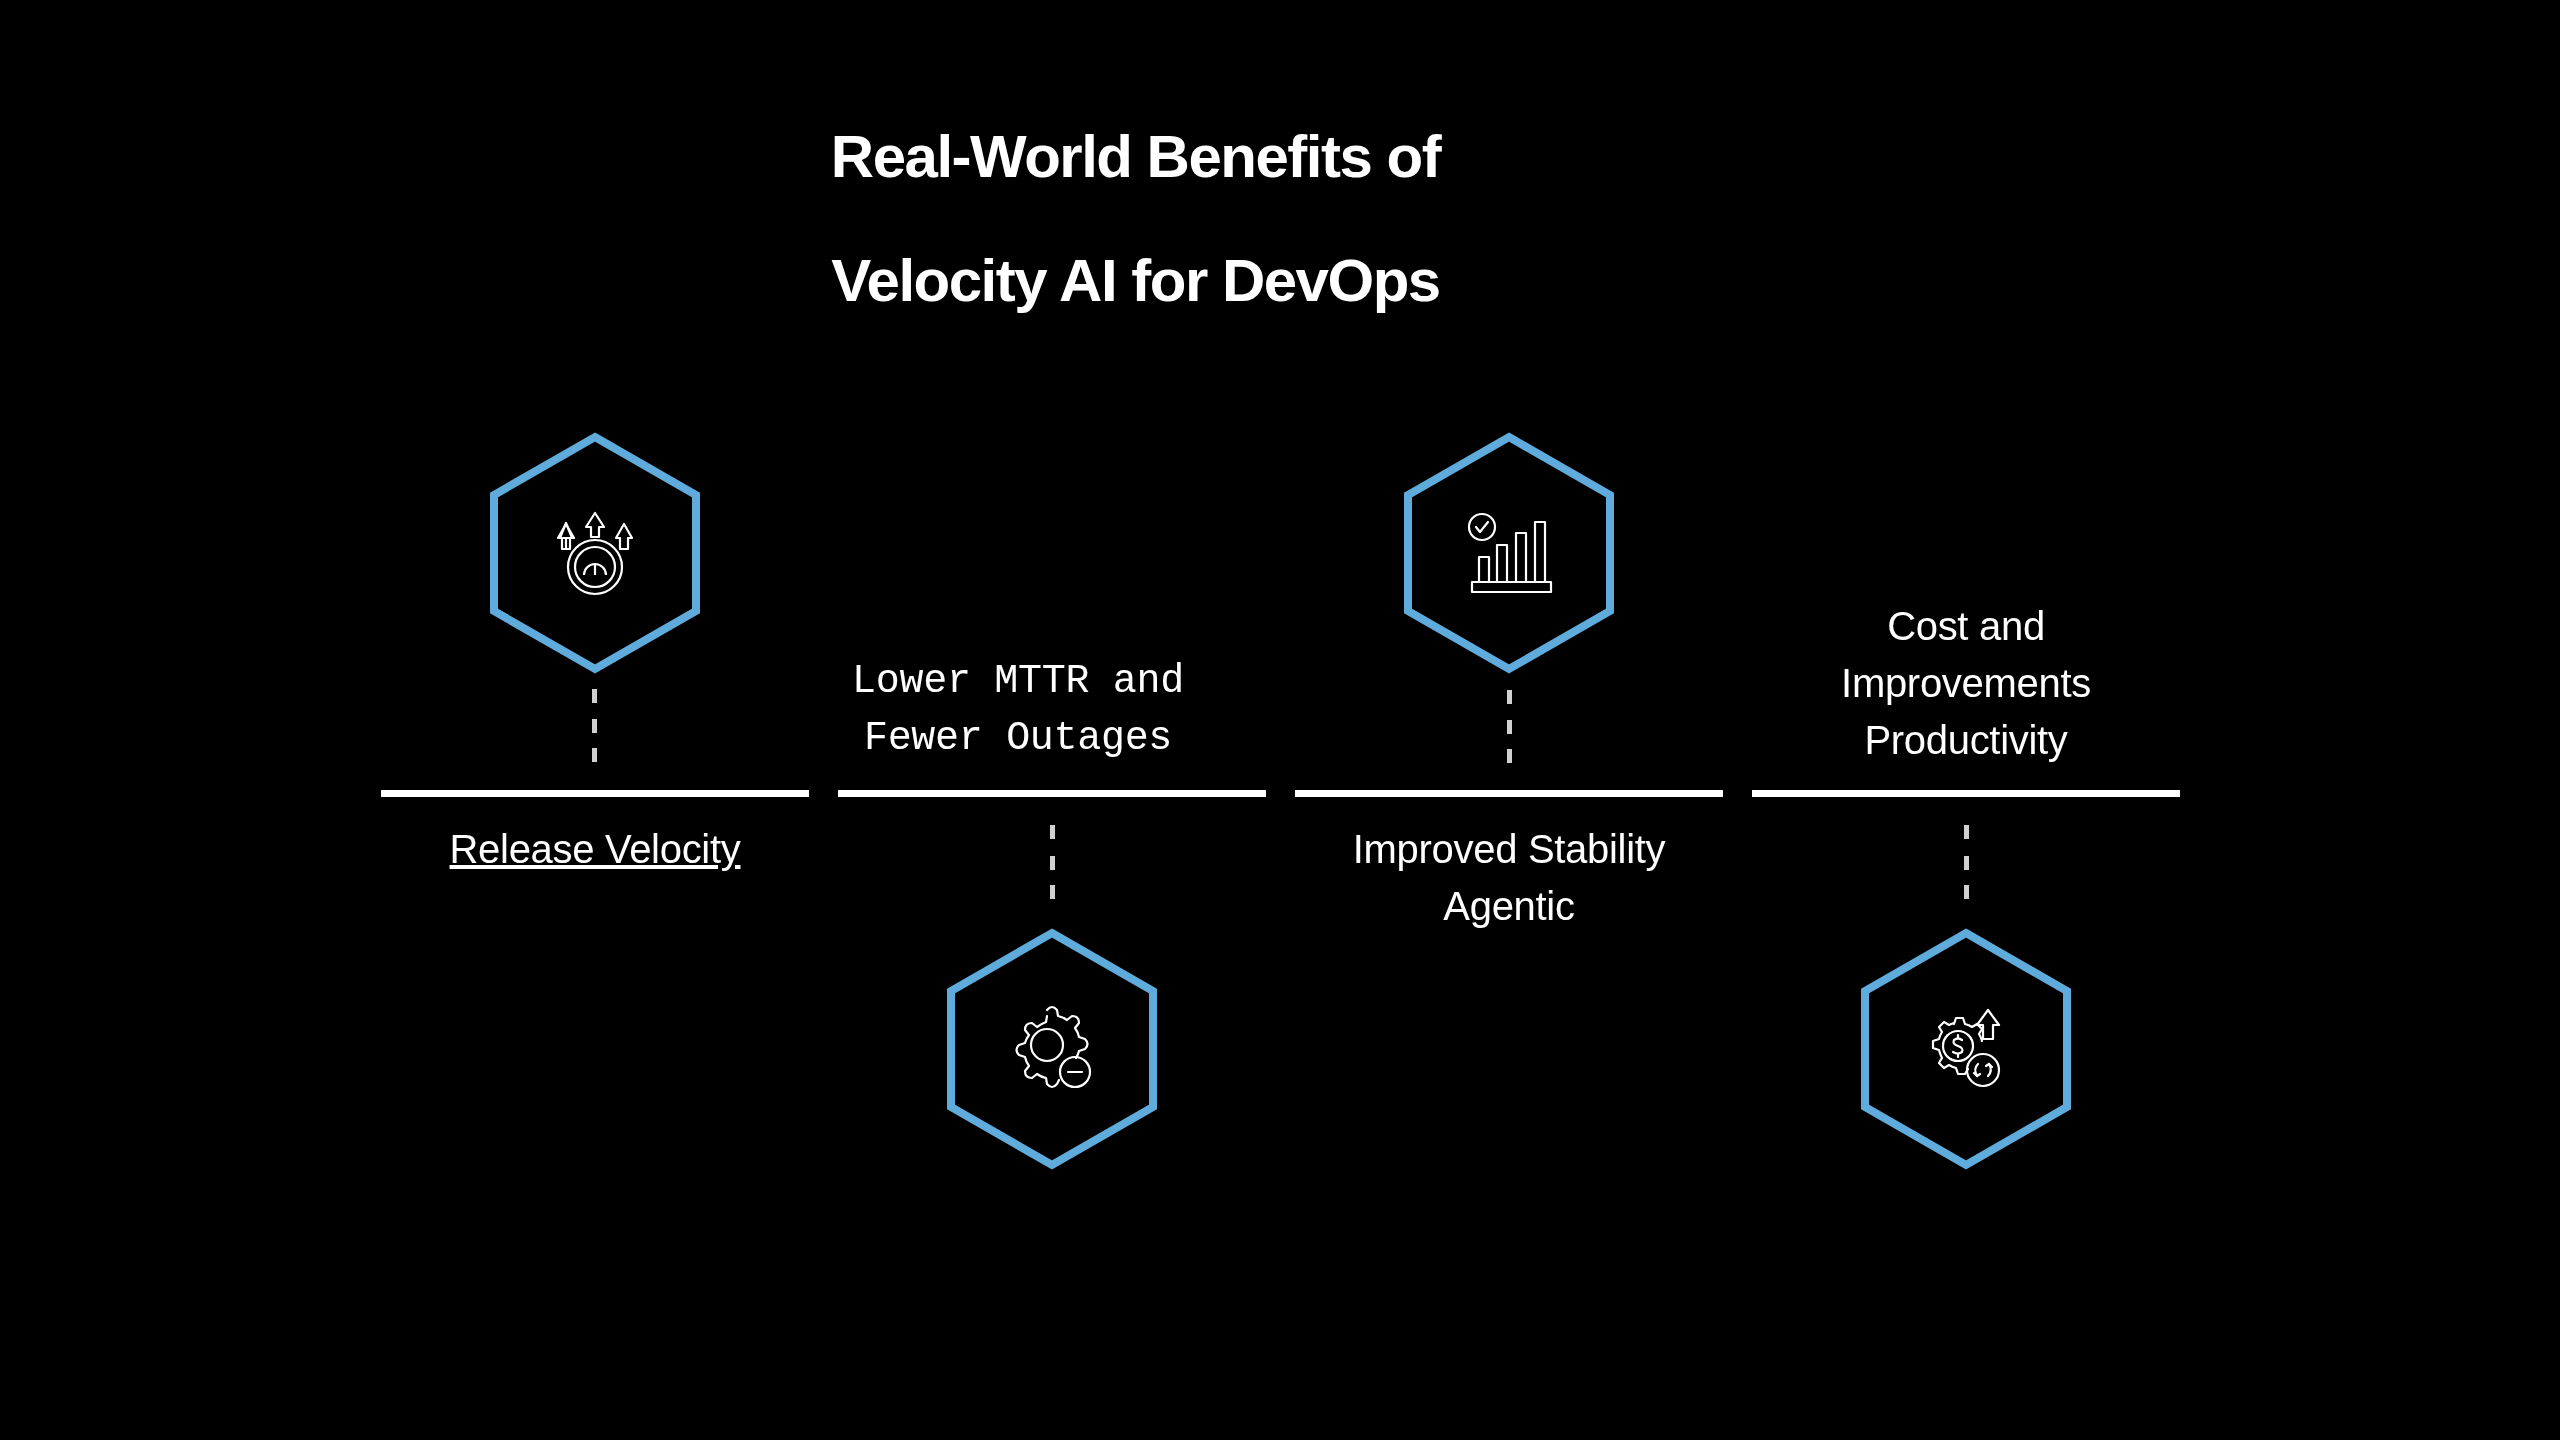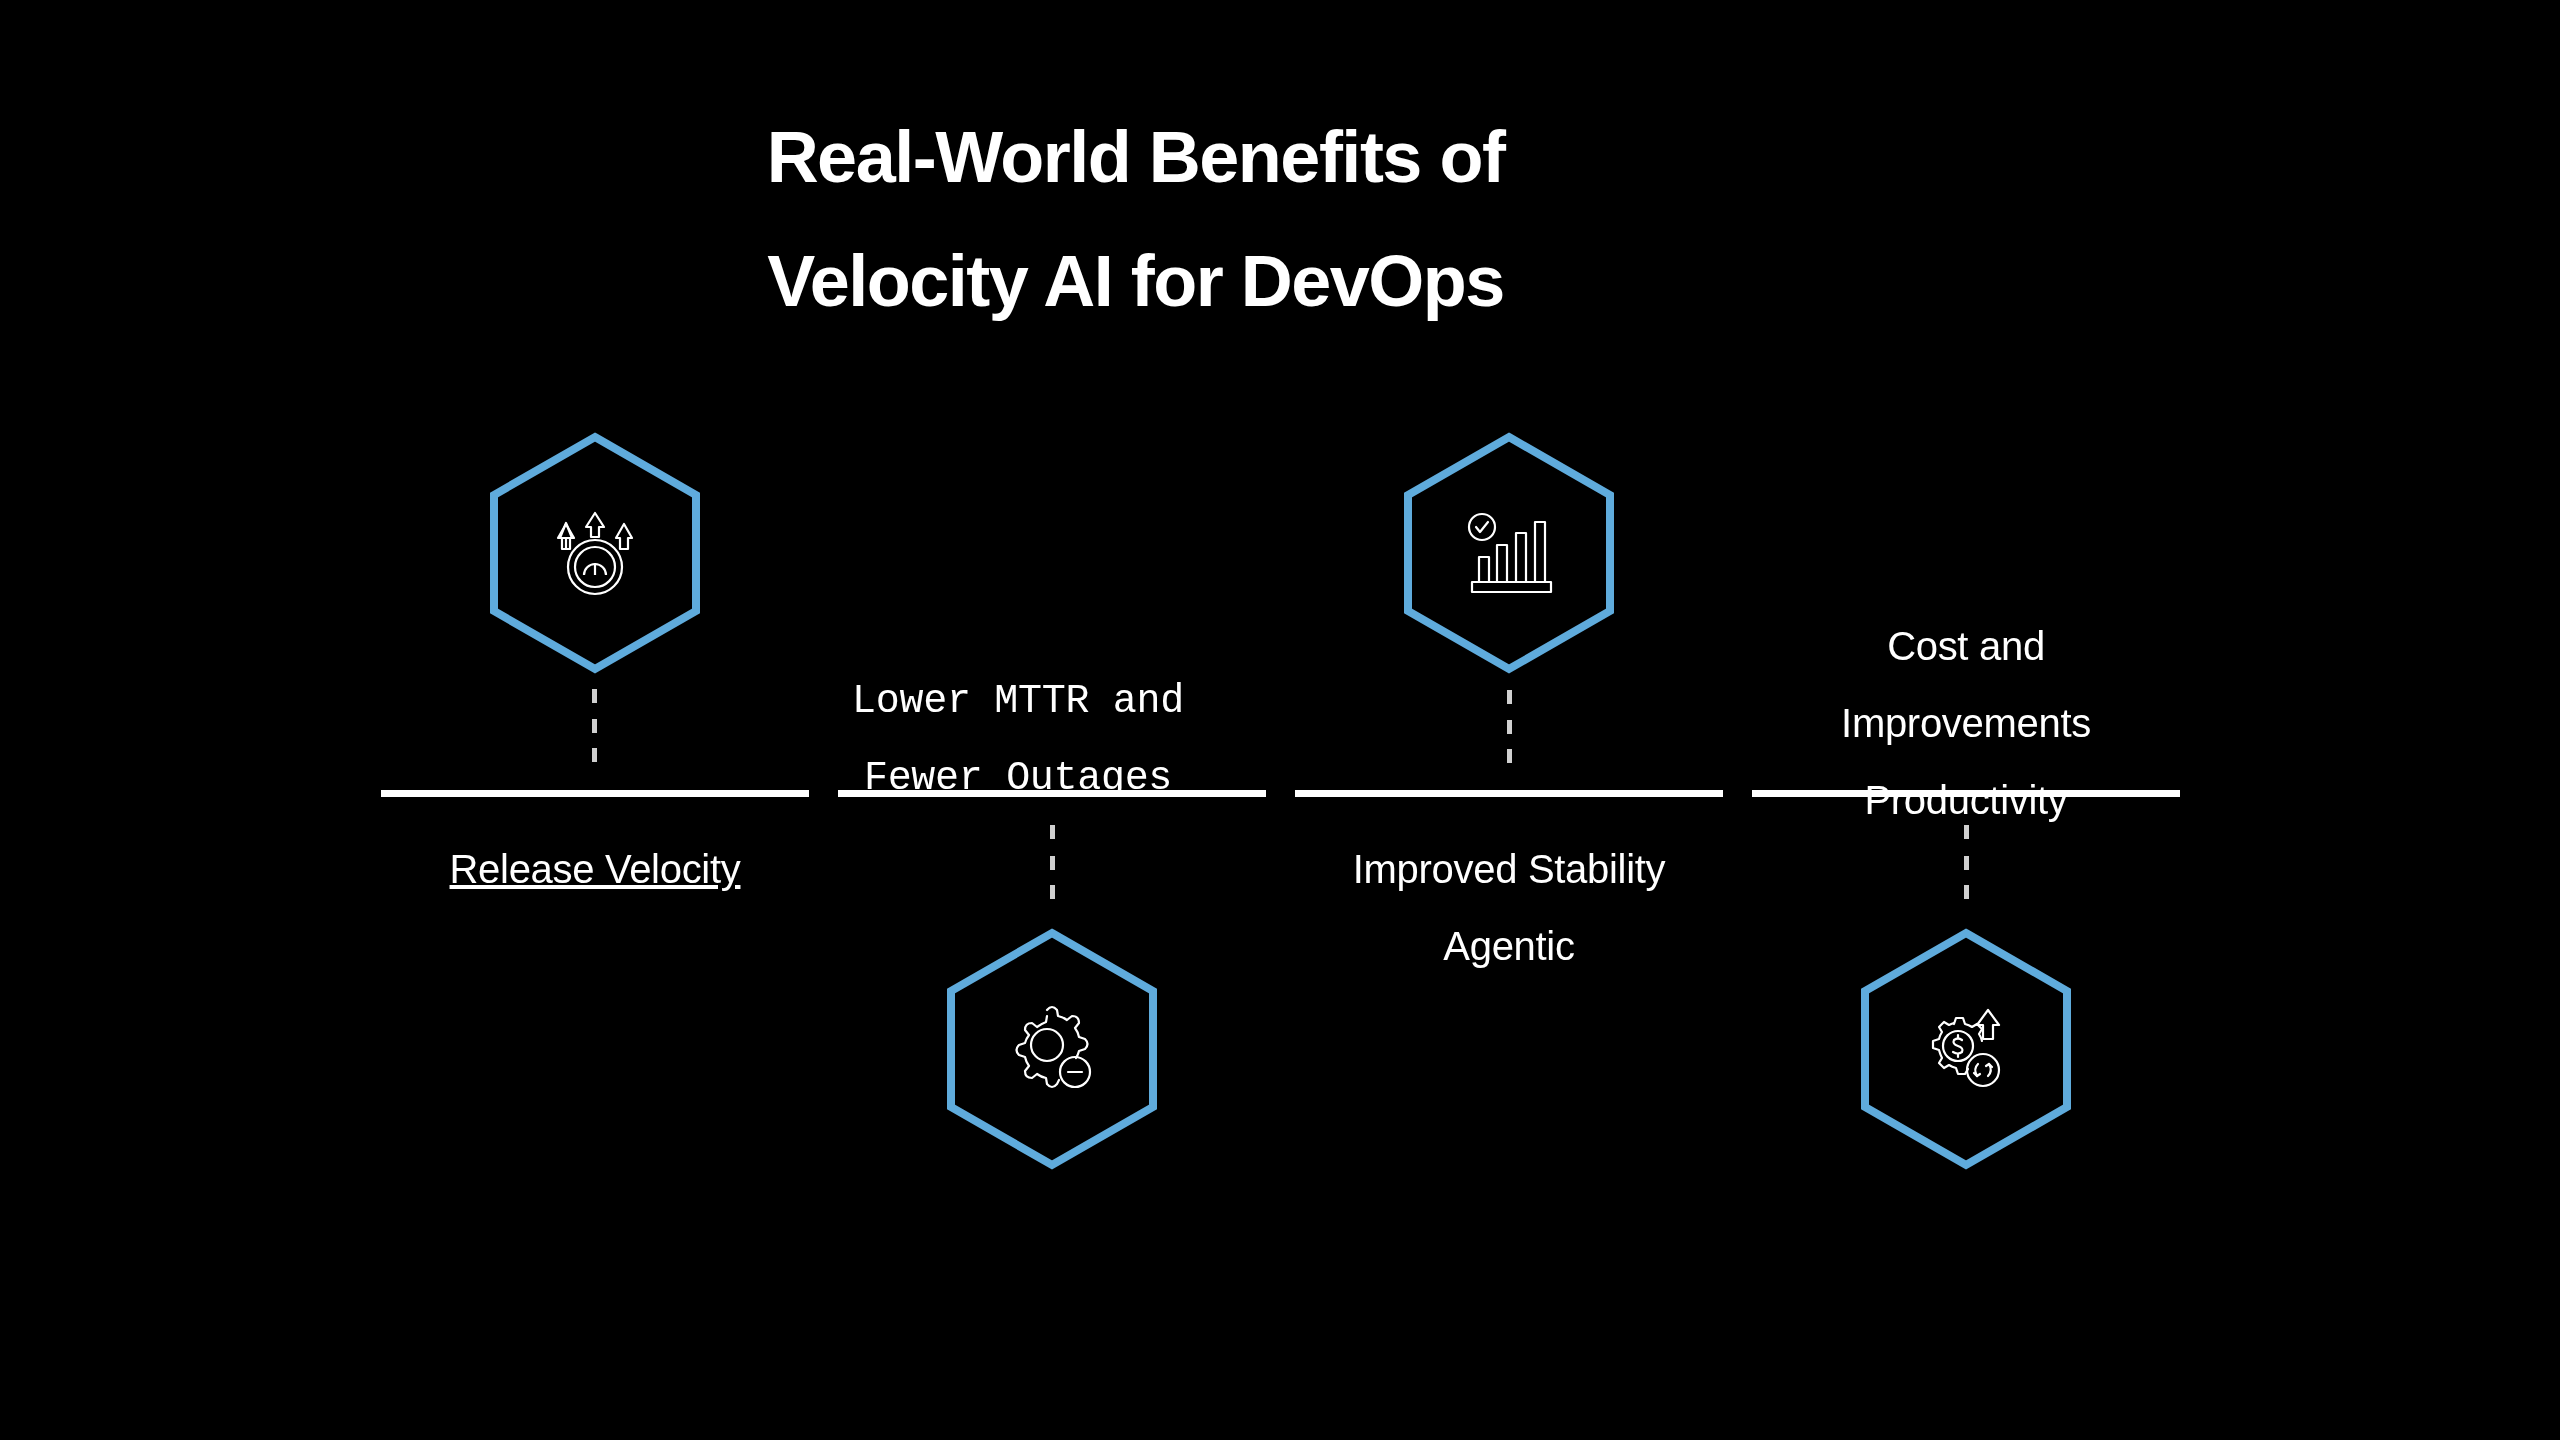--- a/index.html
+++ b/index.html
@@ -1,28 +1,28 @@
 <!DOCTYPE html>
 <html><head>
 <meta charset="utf-8">
 <style>
   html, body { margin: 0; padding: 0; background: #000; }
   body { width: 2560px; height: 1440px; position: relative; overflow: hidden; font-family: "Liberation Sans", sans-serif; color: #fff; }
   .title {
     position: absolute; left: 0; top: 95px; width: 2271px;
-    text-align: center; font-weight: 700; font-size: 72px; line-height: 124px;
+    text-align: center; font-weight: 700; font-size: 60px; line-height: 124px;
     letter-spacing: -1.5px; color: #ffffff;
   }
   .title div { white-space: nowrap; }
   .rule { position: absolute; top: 790px; height: 7px; width: 428px; background: #ffffff; }
   .label {
     position: absolute; width: 428px; text-align: center;
     font-size: 40px; line-height: 57px; color: #ffffff; letter-spacing: -0.3px;
   }
-  .label div { white-space: nowrap; margin-top: 20px; }
+  .label div { white-space: nowrap; }
   .dash { position: absolute; width: 5px; height: 14px; background: #d0d0d0; }
   svg.shape { position: absolute; overflow: visible; }
 </style>
 </head>
 <body>
 
 <div class="title">
   <div>Real-World Benefits of</div>
   <div>Velocity AI for DevOps</div>
 </div>

